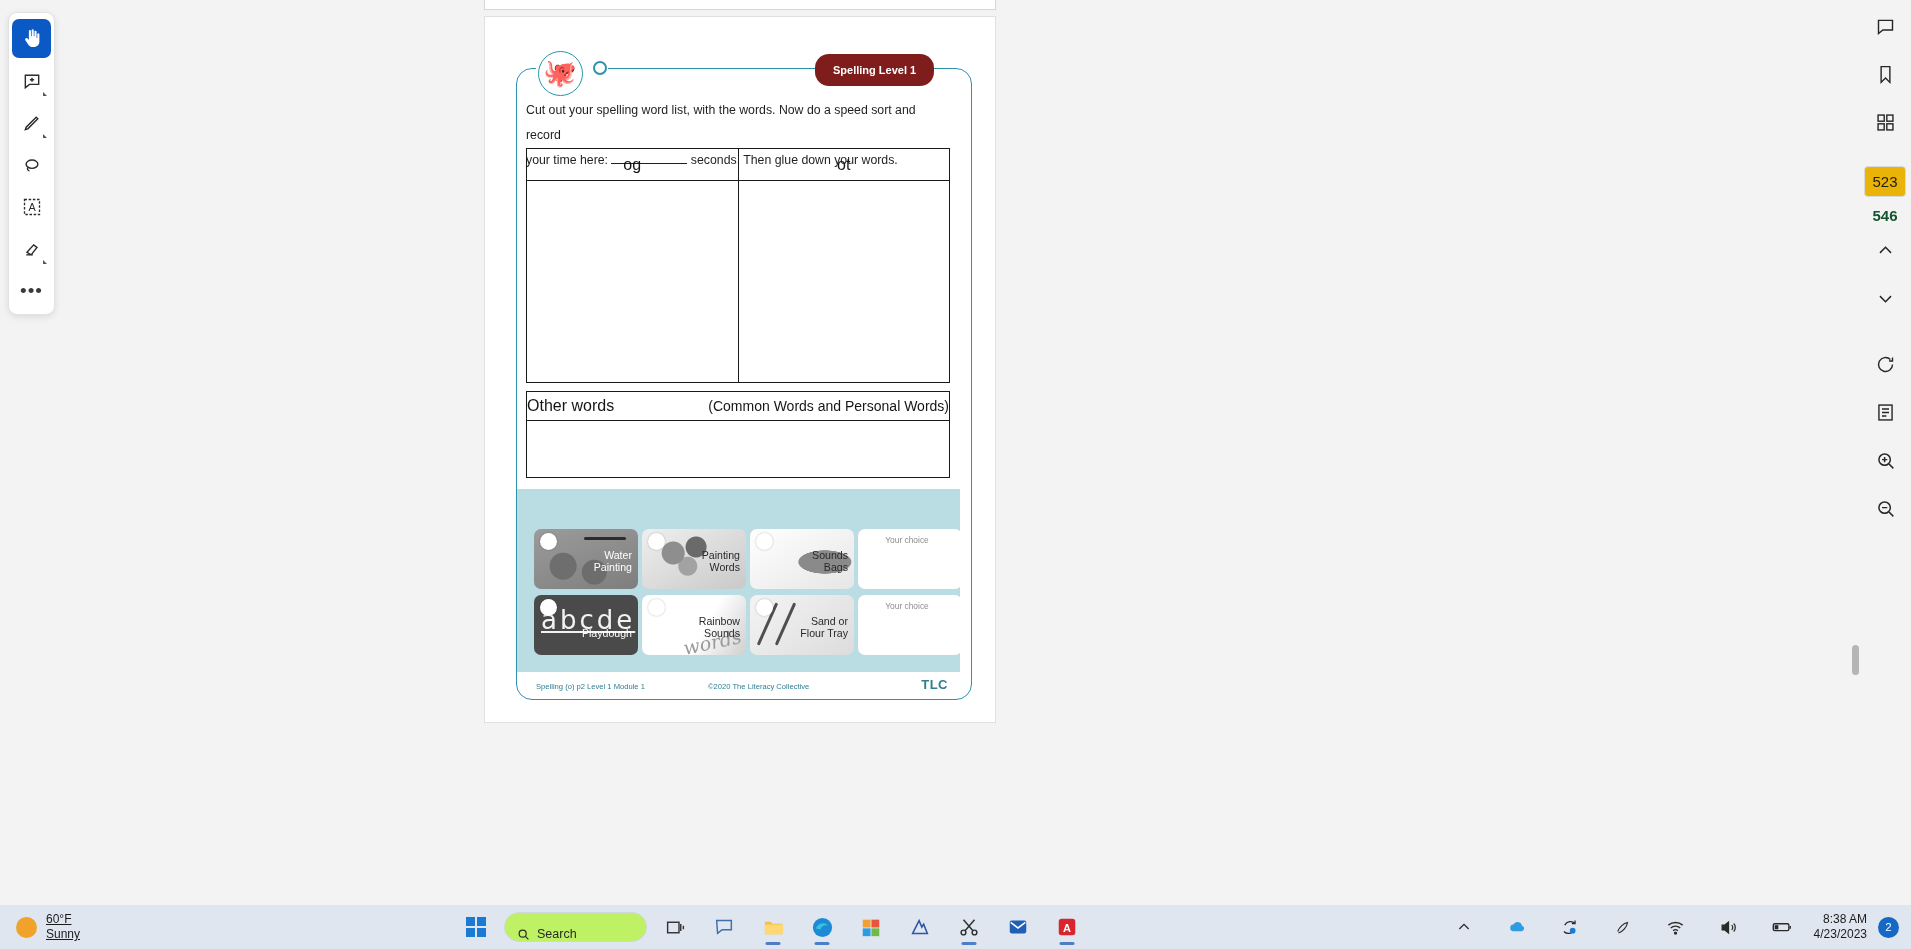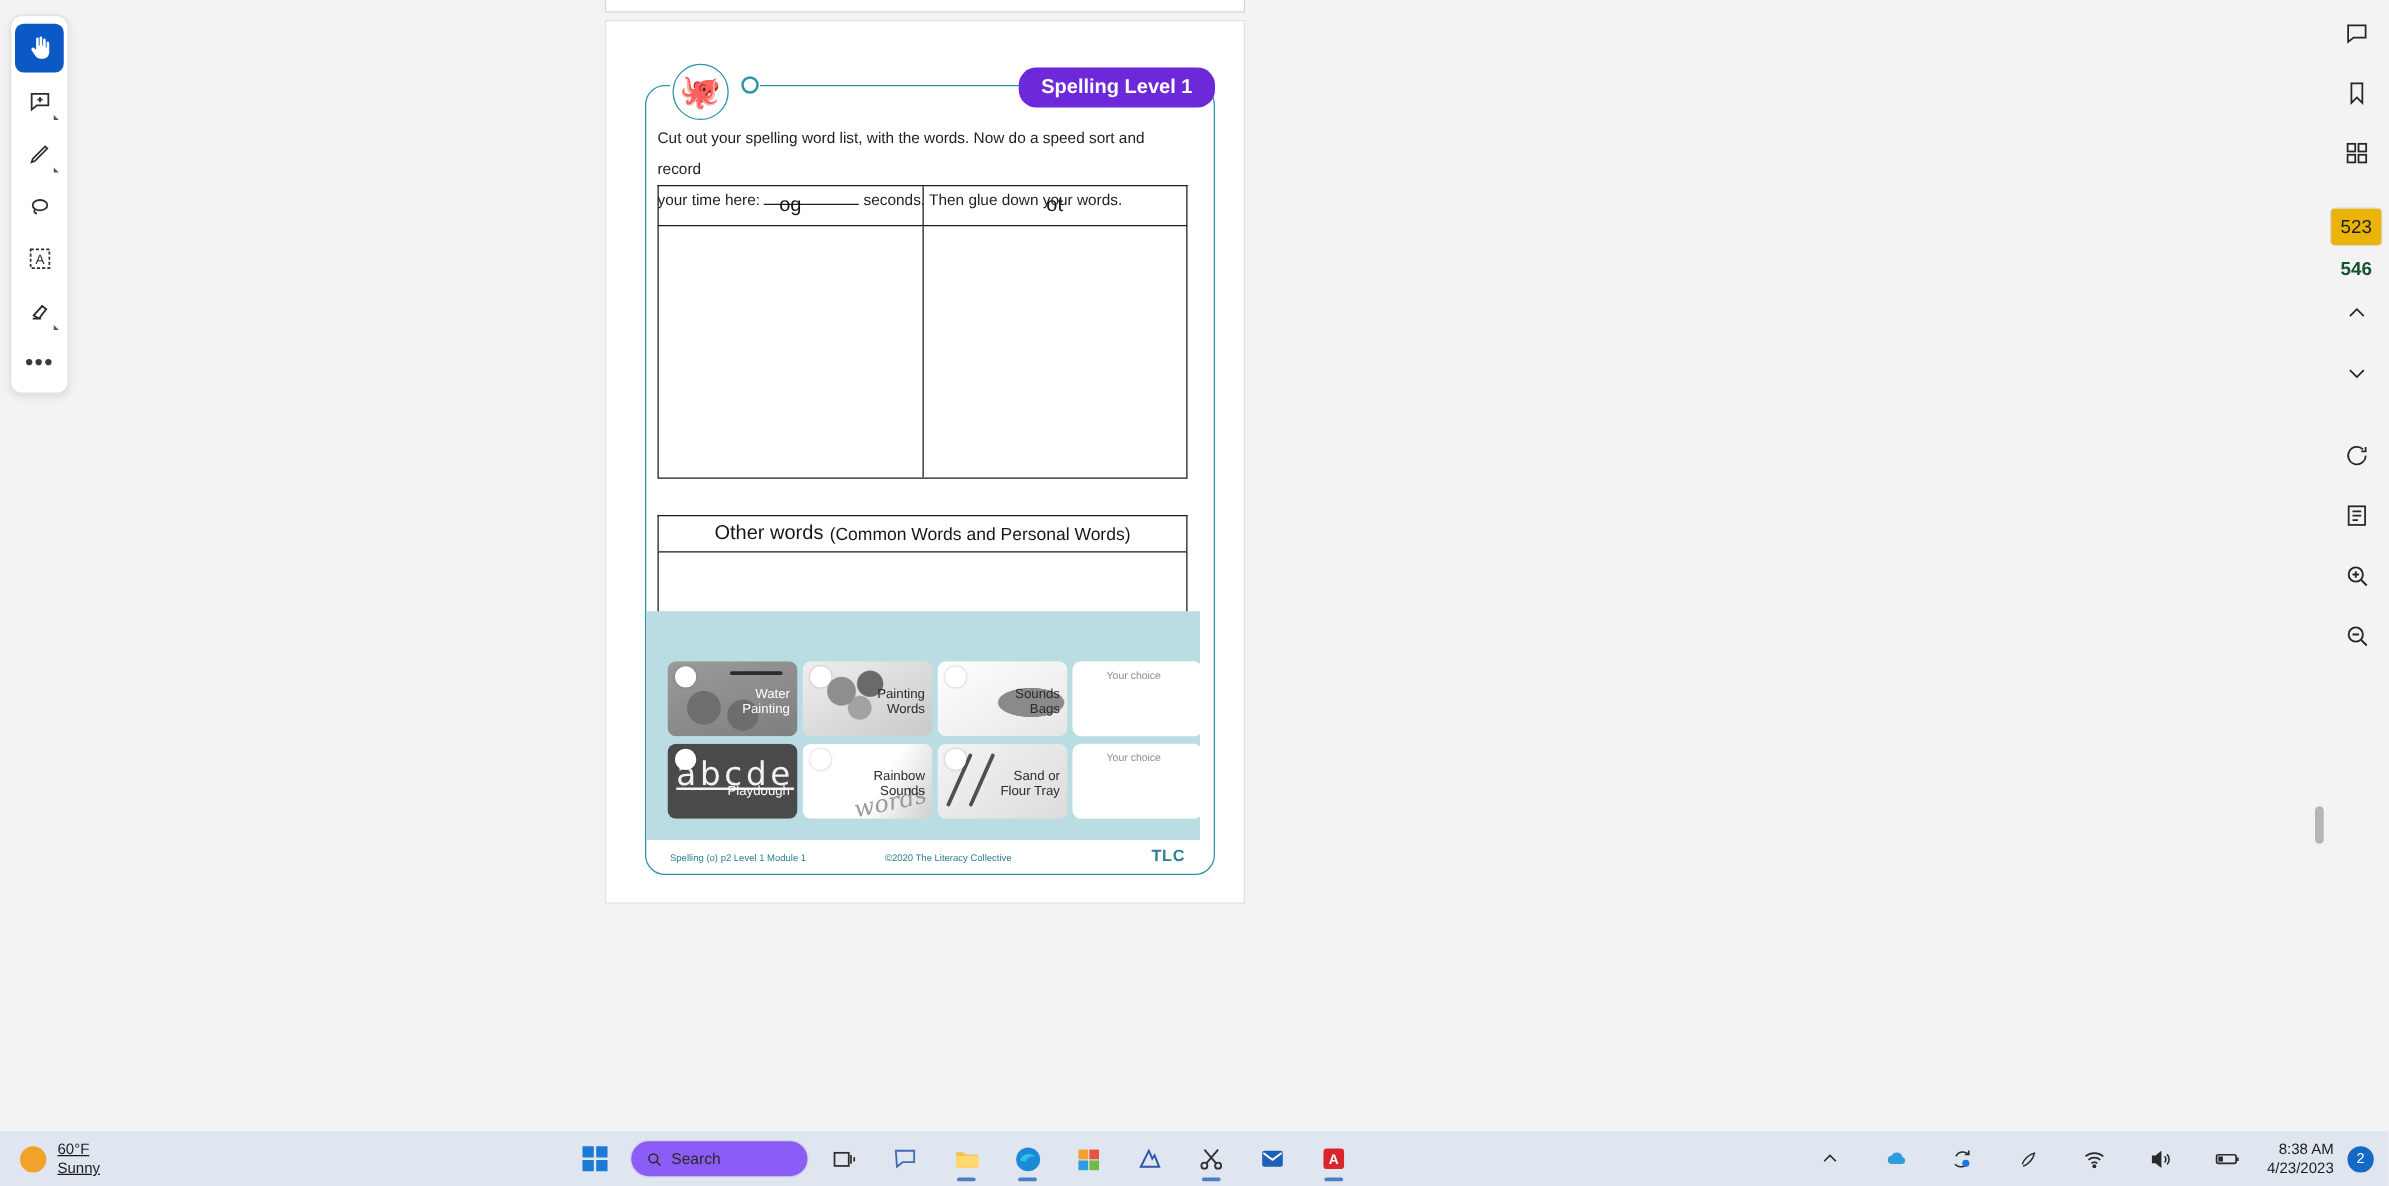--- a/index.html
+++ b/index.html
@@ -82,23 +82,23 @@
   }
   .hdr-circle {
     position: absolute; left: 85px; top: 15px; width: 14px; height: 14px; border-radius: 50%;
     border: 2.4px solid #2d93a8; background: #ffffff;
   }
   .hdr-line {
     position: absolute; left: 100px; top: 21.5px; width: 215px; height: 1.6px; background: #2d93a8;
   }
   .badge {
     position: absolute; left: 307px; top: 8px; height: 27px; padding: 16px 18px;
-    background: #6d28d9; color: #ffffff; border-radius: 14px;
+    background: #7f1d1d; color: #ffffff; border-radius: 14px;
     display: flex; align-items: center; justify-content: center;
-    font-size: 16px; font-weight: bold; white-space: nowrap;
+    font-size: 11px; font-weight: bold; white-space: nowrap;
   }
 
   .instr {
     position: absolute; left: 18px; top: 52px; width: 424px;
     font-size: 12.3px; color: #1f1f1f; line-height: 25px;
   }
   .blankline { display: inline-block; width: 76px; border-bottom: 1.4px solid #1f1f1f; }
 
   
   .sorttable { position: absolute; left: 18px; top: 102px; width: 424px; height: 235px; }
@@ -109,21 +109,21 @@
   }
   .st-head > div + div { border-left: 1.3px solid #1a1a1a; }
   .st-body { display: flex; height: 203px; border: 1.3px solid #1a1a1a; }
   .st-body > div { flex: 1; }
   .st-body > div + div { border-left: 1.3px solid #1a1a1a; }
 
   
   .other { position: absolute; left: 18px; top: 345px; width: 424px; }
   .other-head {
     height: 29px; border: 1.3px solid #1a1a1a; border-bottom: none;
-    display: flex; align-items: center; justify-content: center; white-space: nowrap; margin-top: 21px;
+    display: flex; align-items: center; justify-content: space-between; white-space: nowrap;
   }
   .other-head .big { font-size: 16px; color: #161616; }
   .other-head .small { font-size: 14px; color: #161616; margin-left: 5px; }
   .other-body { height: 58px; border: 1.3px solid #1a1a1a; }
 
   
   .ms {
     position: absolute; left: 9px; top: 443px; width: 443px; height: 183px;
     background: #b9dde2;
   }
@@ -217,22 +217,22 @@
     position: absolute; left: 0; bottom: 0; width: 1911px; height: 44px;
     background: #dfe6f0; display: flex; align-items: center;
   }
   .tb-weather { position: absolute; left: 16px; display: flex; align-items: center; gap: 9px; }
   .tb-sun { width: 21px; height: 21px; border-radius: 50%; background: #f0a22b; }
   .tb-wtxt { font-size: 12px; color: #1b1b1b; line-height: 15px; text-decoration: underline; }
   .tb-center { position: absolute; left: 455px; display: flex; align-items: center; gap: 7px; }
   .win-logo { display: grid; grid-template-columns: 9px 9px; grid-template-rows: 9px 9px; gap: 2.5px; }
   .win-logo i { background: #1b7ad4; display: block; }
   .searchbox {
-    width: 143px; height: 30px; border-radius: 16px; background: #8b5cf6;
-    border: 1px solid #cfd6e0; display: flex; align-items: center; gap: 7px;
+    width: 143px; height: 30px; border-radius: 16px; background: #bef264;
+    border: 1px solid #cfd6e0; display: flex; align-items: flex-end; gap: 7px;
     padding: 0 12px; font-size: 12.5px; color: #2a2a2a; cursor: pointer;
   }
   .tb-icon { width: 42px; height: 40px; display: flex; align-items: center; justify-content: center; position: relative; cursor: pointer; }
   .tb-icon .uline { position: absolute; bottom: 2px; left: 50%; transform: translateX(-50%); width: 15px; height: 2.6px; border-radius: 2px; background: #4e7fc4; }
   .tb-right { position: absolute; right: 12px; display: flex; align-items: center; gap: 11px; }
   .tb-clock { text-align: right; font-size: 12px; color: #1b1b1b; line-height: 15px; }
   .tb-badge {
     width: 21px; height: 21px; border-radius: 50%; background: #1668c7; color: #fff;
     font-size: 11.5px; display: flex; align-items: center; justify-content: center;
   }

